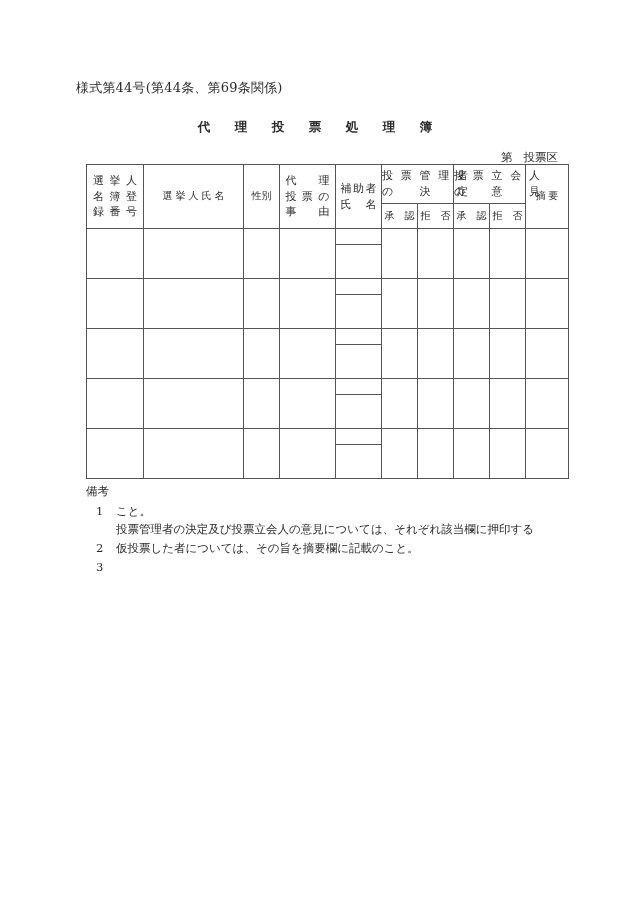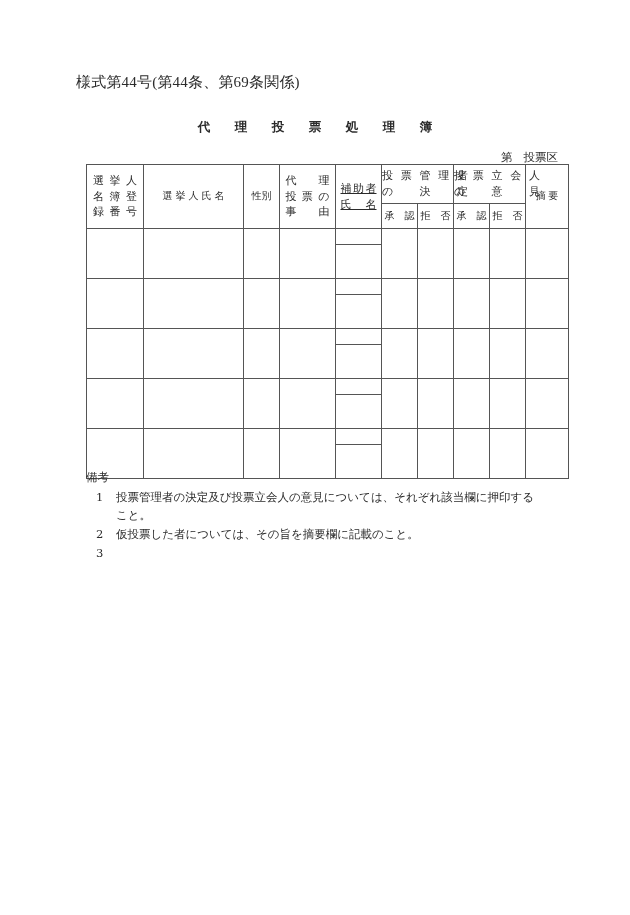--- a/index.html
+++ b/index.html
@@ -20,25 +20,24 @@
     position: absolute;
     left: 0; top: 0;
     width: 630px;
     height: 915px;
   }
 
   
   .form-number {
     position: absolute;
     left: 76px;
-    top: 73px;
-    font-size: 15px;
+    top: 79px;
+    font-size: 13px;
     letter-spacing: 0.2px;
     white-space: nowrap;
-    font-family: Liberation Serif, serif;
   }
 
   
   .doc-title {
     position: absolute;
     left: 0;
     top: 119px;
     width: 630px;
     text-align: center;
     font-size: 12.5px;
@@ -108,21 +107,20 @@
     font-size: 11px;
     line-height: 1.42;
   }
   .j2 {
     display: inline-block;
     text-align: justify;
     text-align-last: justify;
     width: 36px;
     font-size: 11px;
     line-height: 1.42;
-    text-decoration: underline;
   }
   .j-wide {
     display: inline-block;
     text-align: justify;
     text-align-last: justify;
     width: 86px;
     font-size: 11px;
     line-height: 1.45;
   }
   .sp2 { letter-spacing: 3px; text-indent: 3px; }
@@ -141,21 +139,21 @@
     border-bottom: 1px solid #555;
   }
   td.assist .split-bottom {
     height: 33px;
   }
 
   
   .notes {
     position: absolute;
     left: 86px;
-    top: 468px;
+    top: 482px;
     width: 480px;
     font-size: 11.5px;
     line-height: 1.62;
   }
   .notes-title {
     margin: 0 0 1px 0;
   }
   .note-item {
     position: relative;
     padding-left: 30px;
@@ -327,22 +325,22 @@
           </tr>
         </tbody>
     </table>
   </div>
 
   <div class="notes">
     <div class="notes-title">備考</div>
 
     <div class="note-item">
       <span class="note-num">1</span>
+      <span class="note-body">こと。</span>
       <span class="note-body">投票管理者の決定及び投票立会人の意見については、それぞれ該当欄に押印する</span>
-      <span class="note-body">こと。</span>
     </div>
 
     <div class="note-item">
       <span class="note-num">2</span>
       <span class="note-body">仮投票した者については、その旨を摘要欄に記載のこと。</span>
     </div>
 
     <div class="note-item">
       <span class="note-num">3</span>
     </div>

